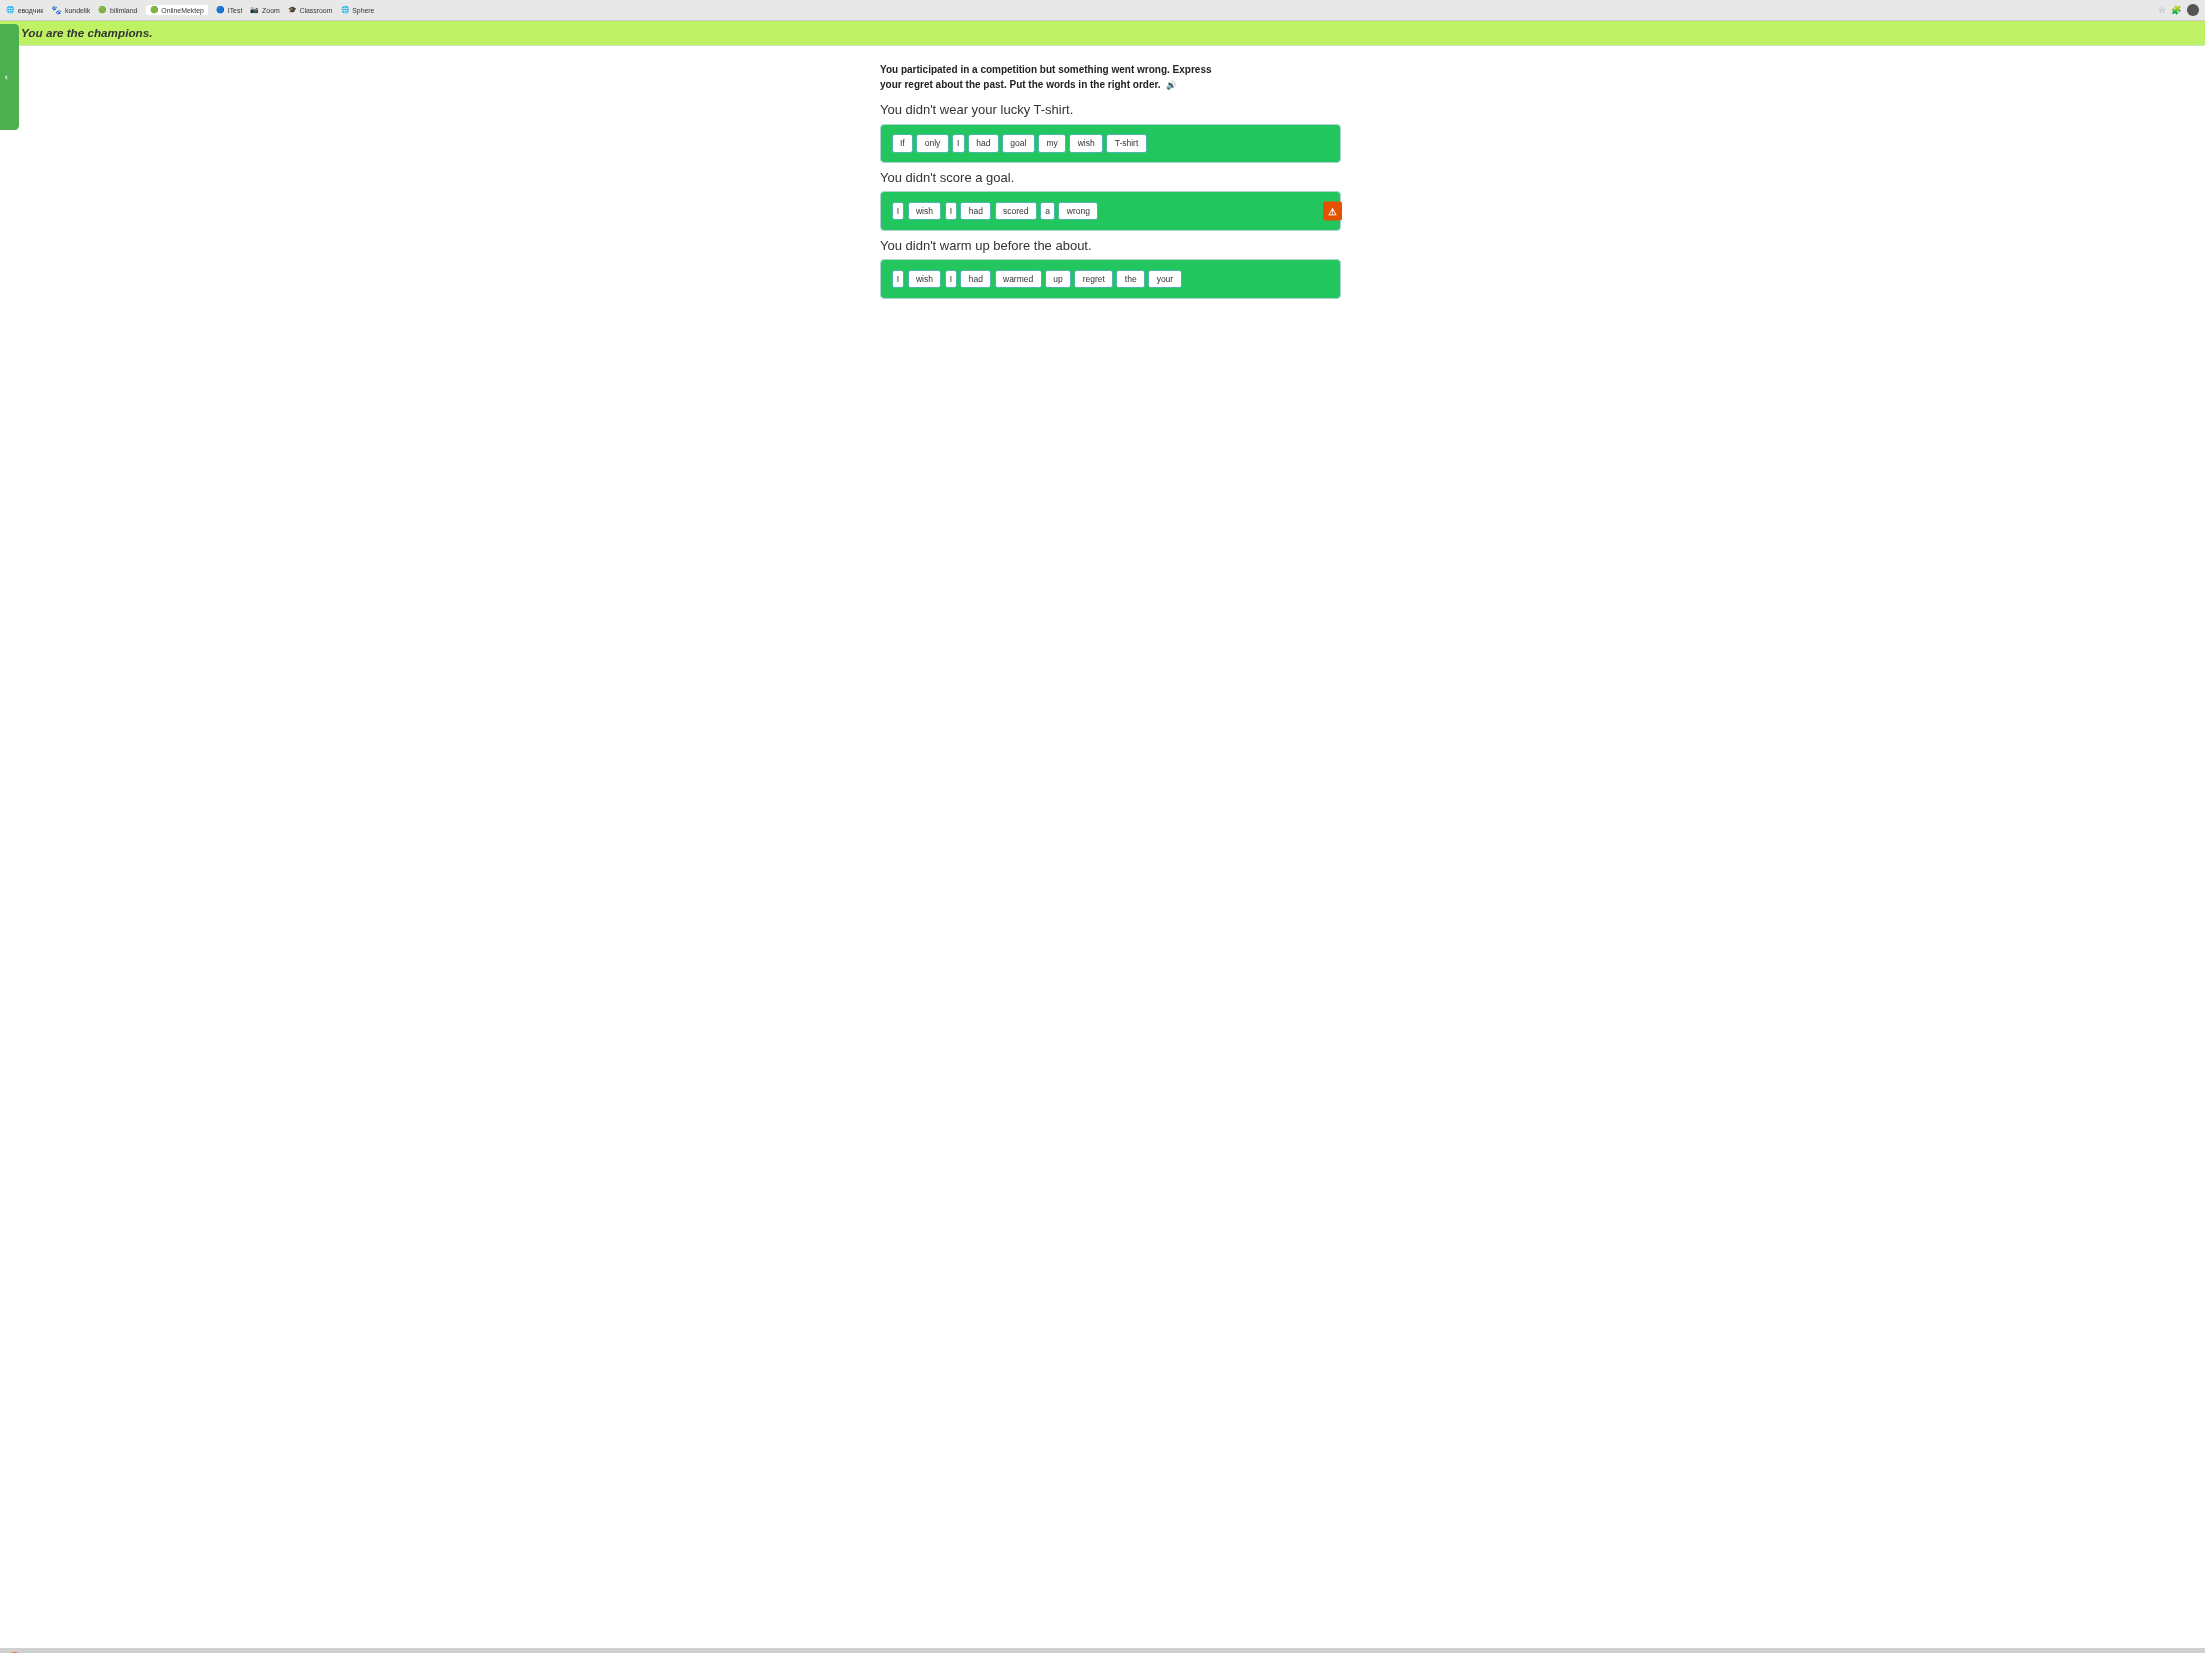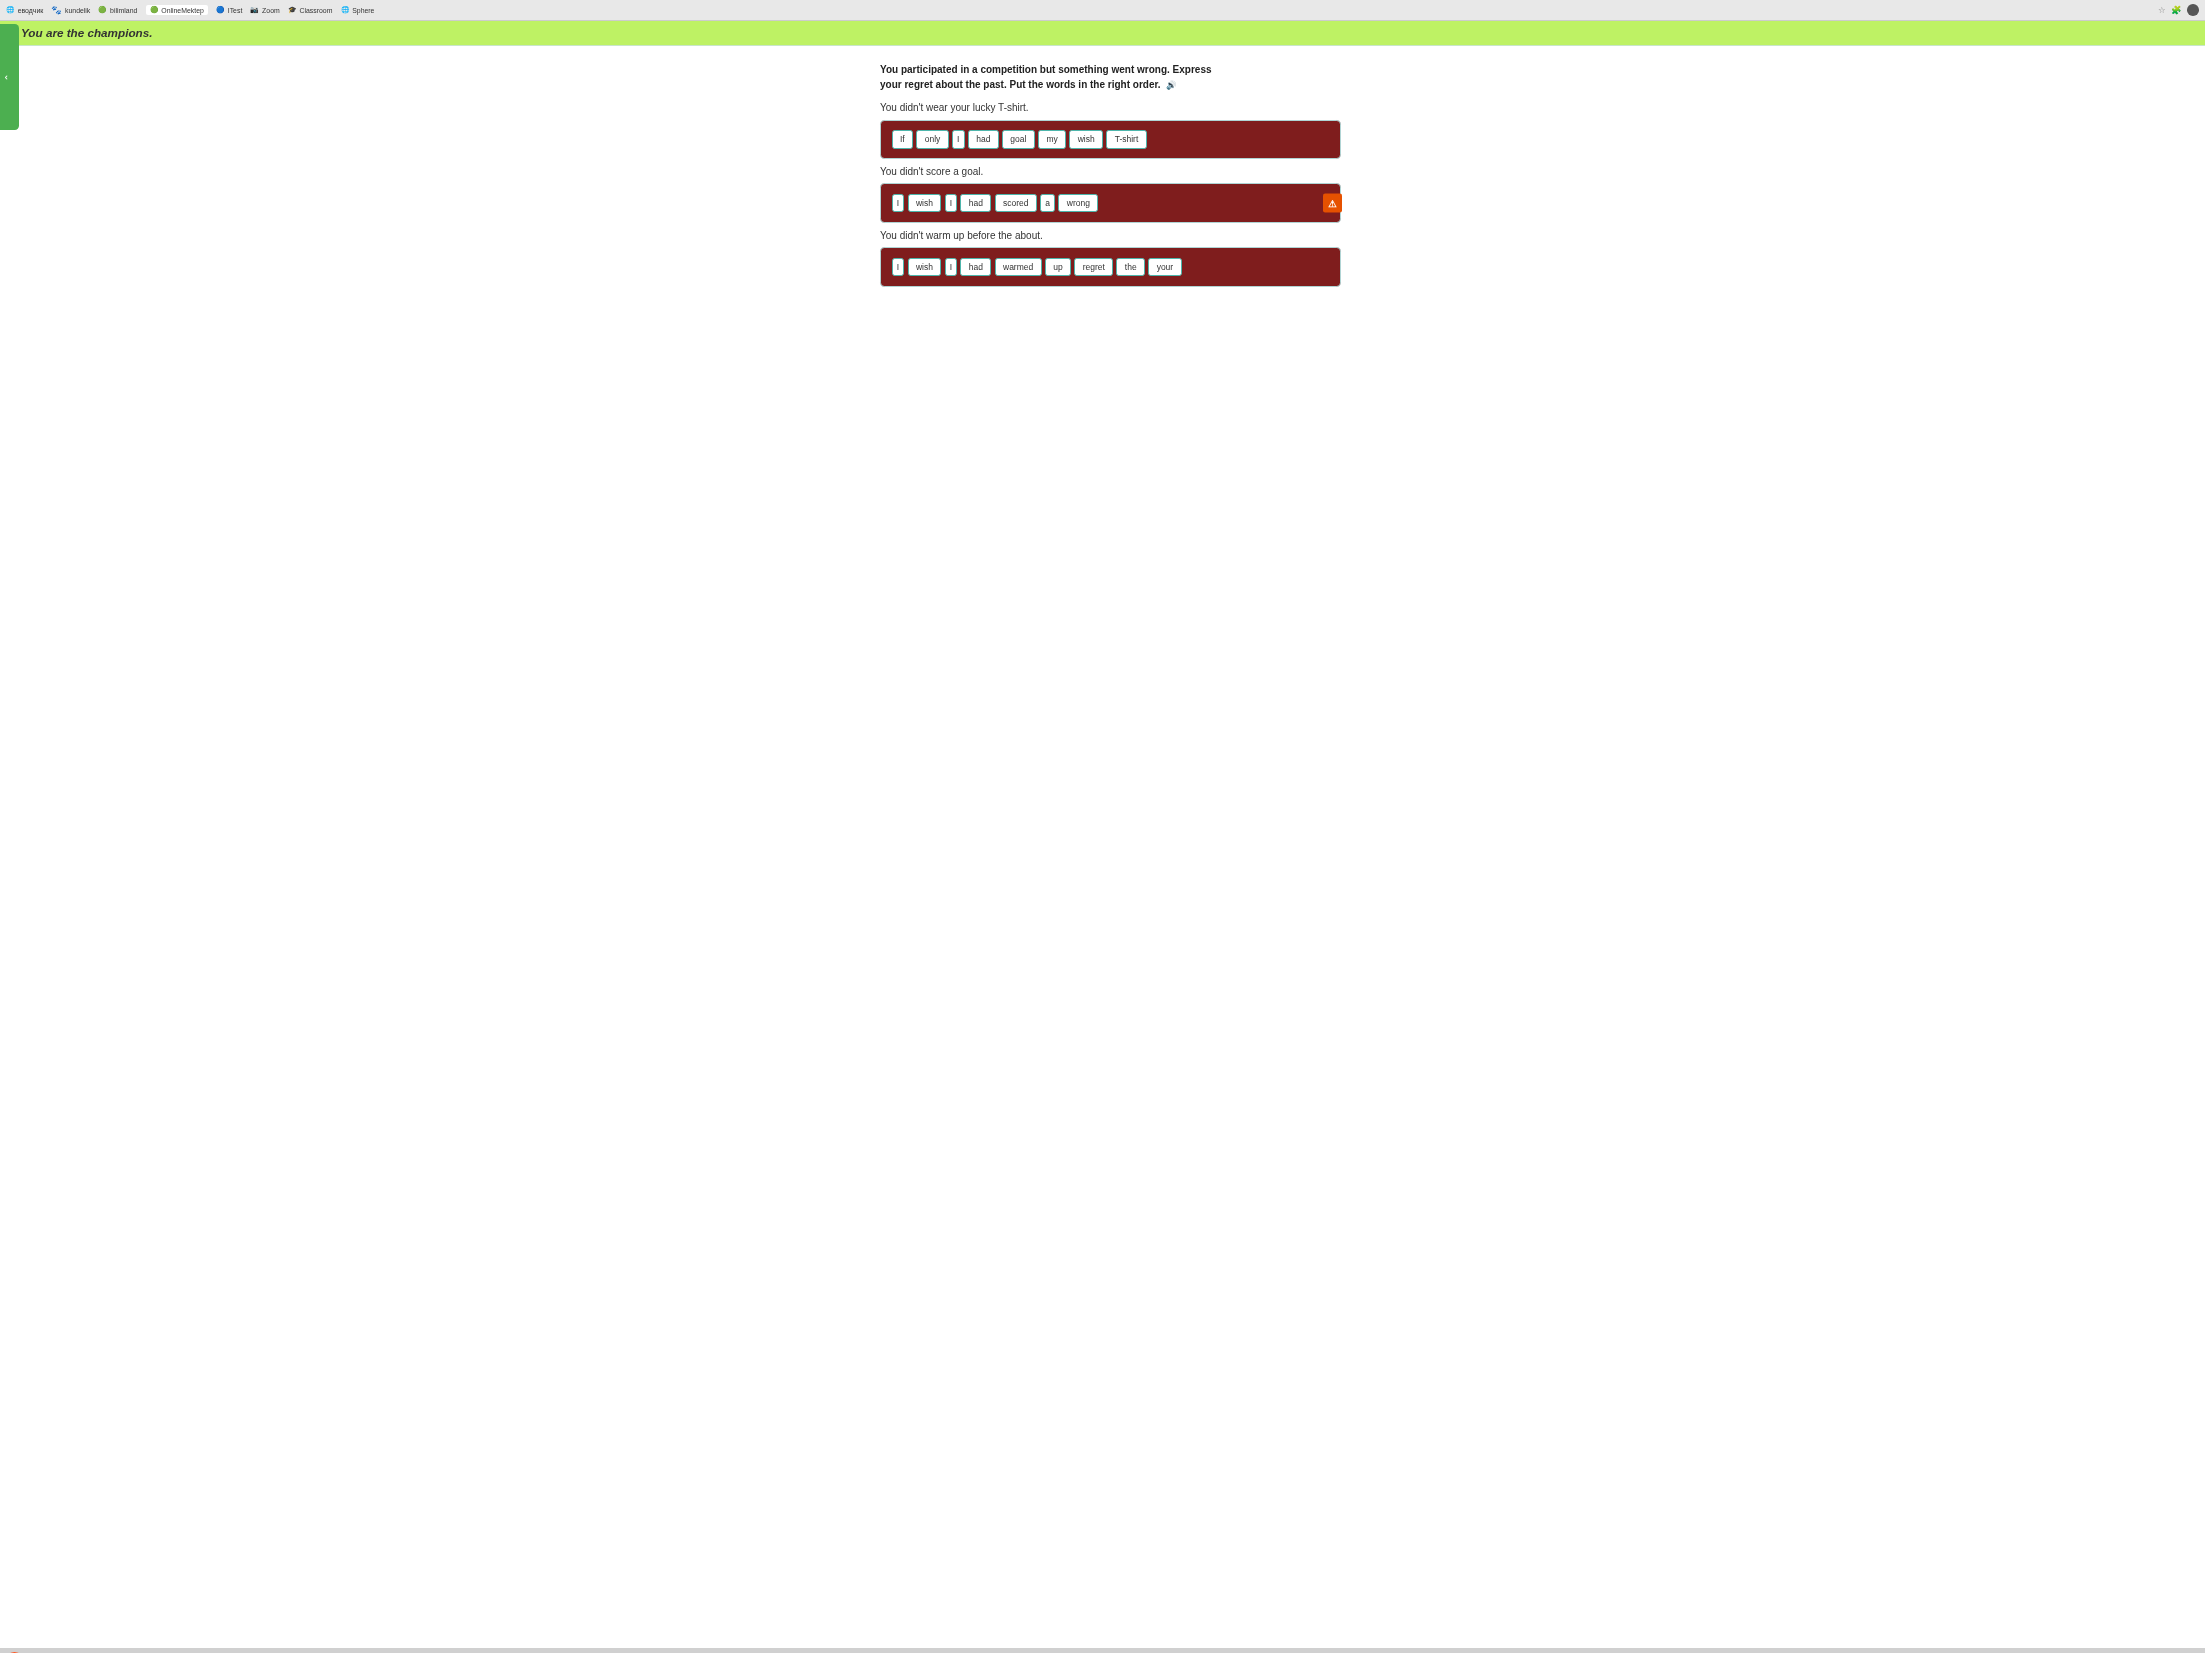--- a/index.html
+++ b/index.html
@@ -89,31 +89,31 @@
 
     .instructions {
       font-size: 10px;
       font-weight: bold;
       color: #222;
       line-height: 1.5;
       margin-bottom: 10.6px;
     }
 
     .sentence-label {
-      font-size: 10px;
+      font-size: 13px;
       color: #333;
       margin-bottom: 6.4px;
       margin-top: 7px;
     }
 
     .word-box-container {
       border: 0.8px solid #b0d4d4;
       border-radius: 4.2px;
       padding: 9.5px 10.6px;
-      background: #7f1d1d;
+      background: #22c55e;
       display: flex;
       flex-wrap: wrap;
       gap: 3.2px;
       align-items: center;
       margin-bottom: 5.3px;
     }
 
     .word-chip {
       border: 0.8px solid #4db6ac;
       border-radius: 2.7px;

